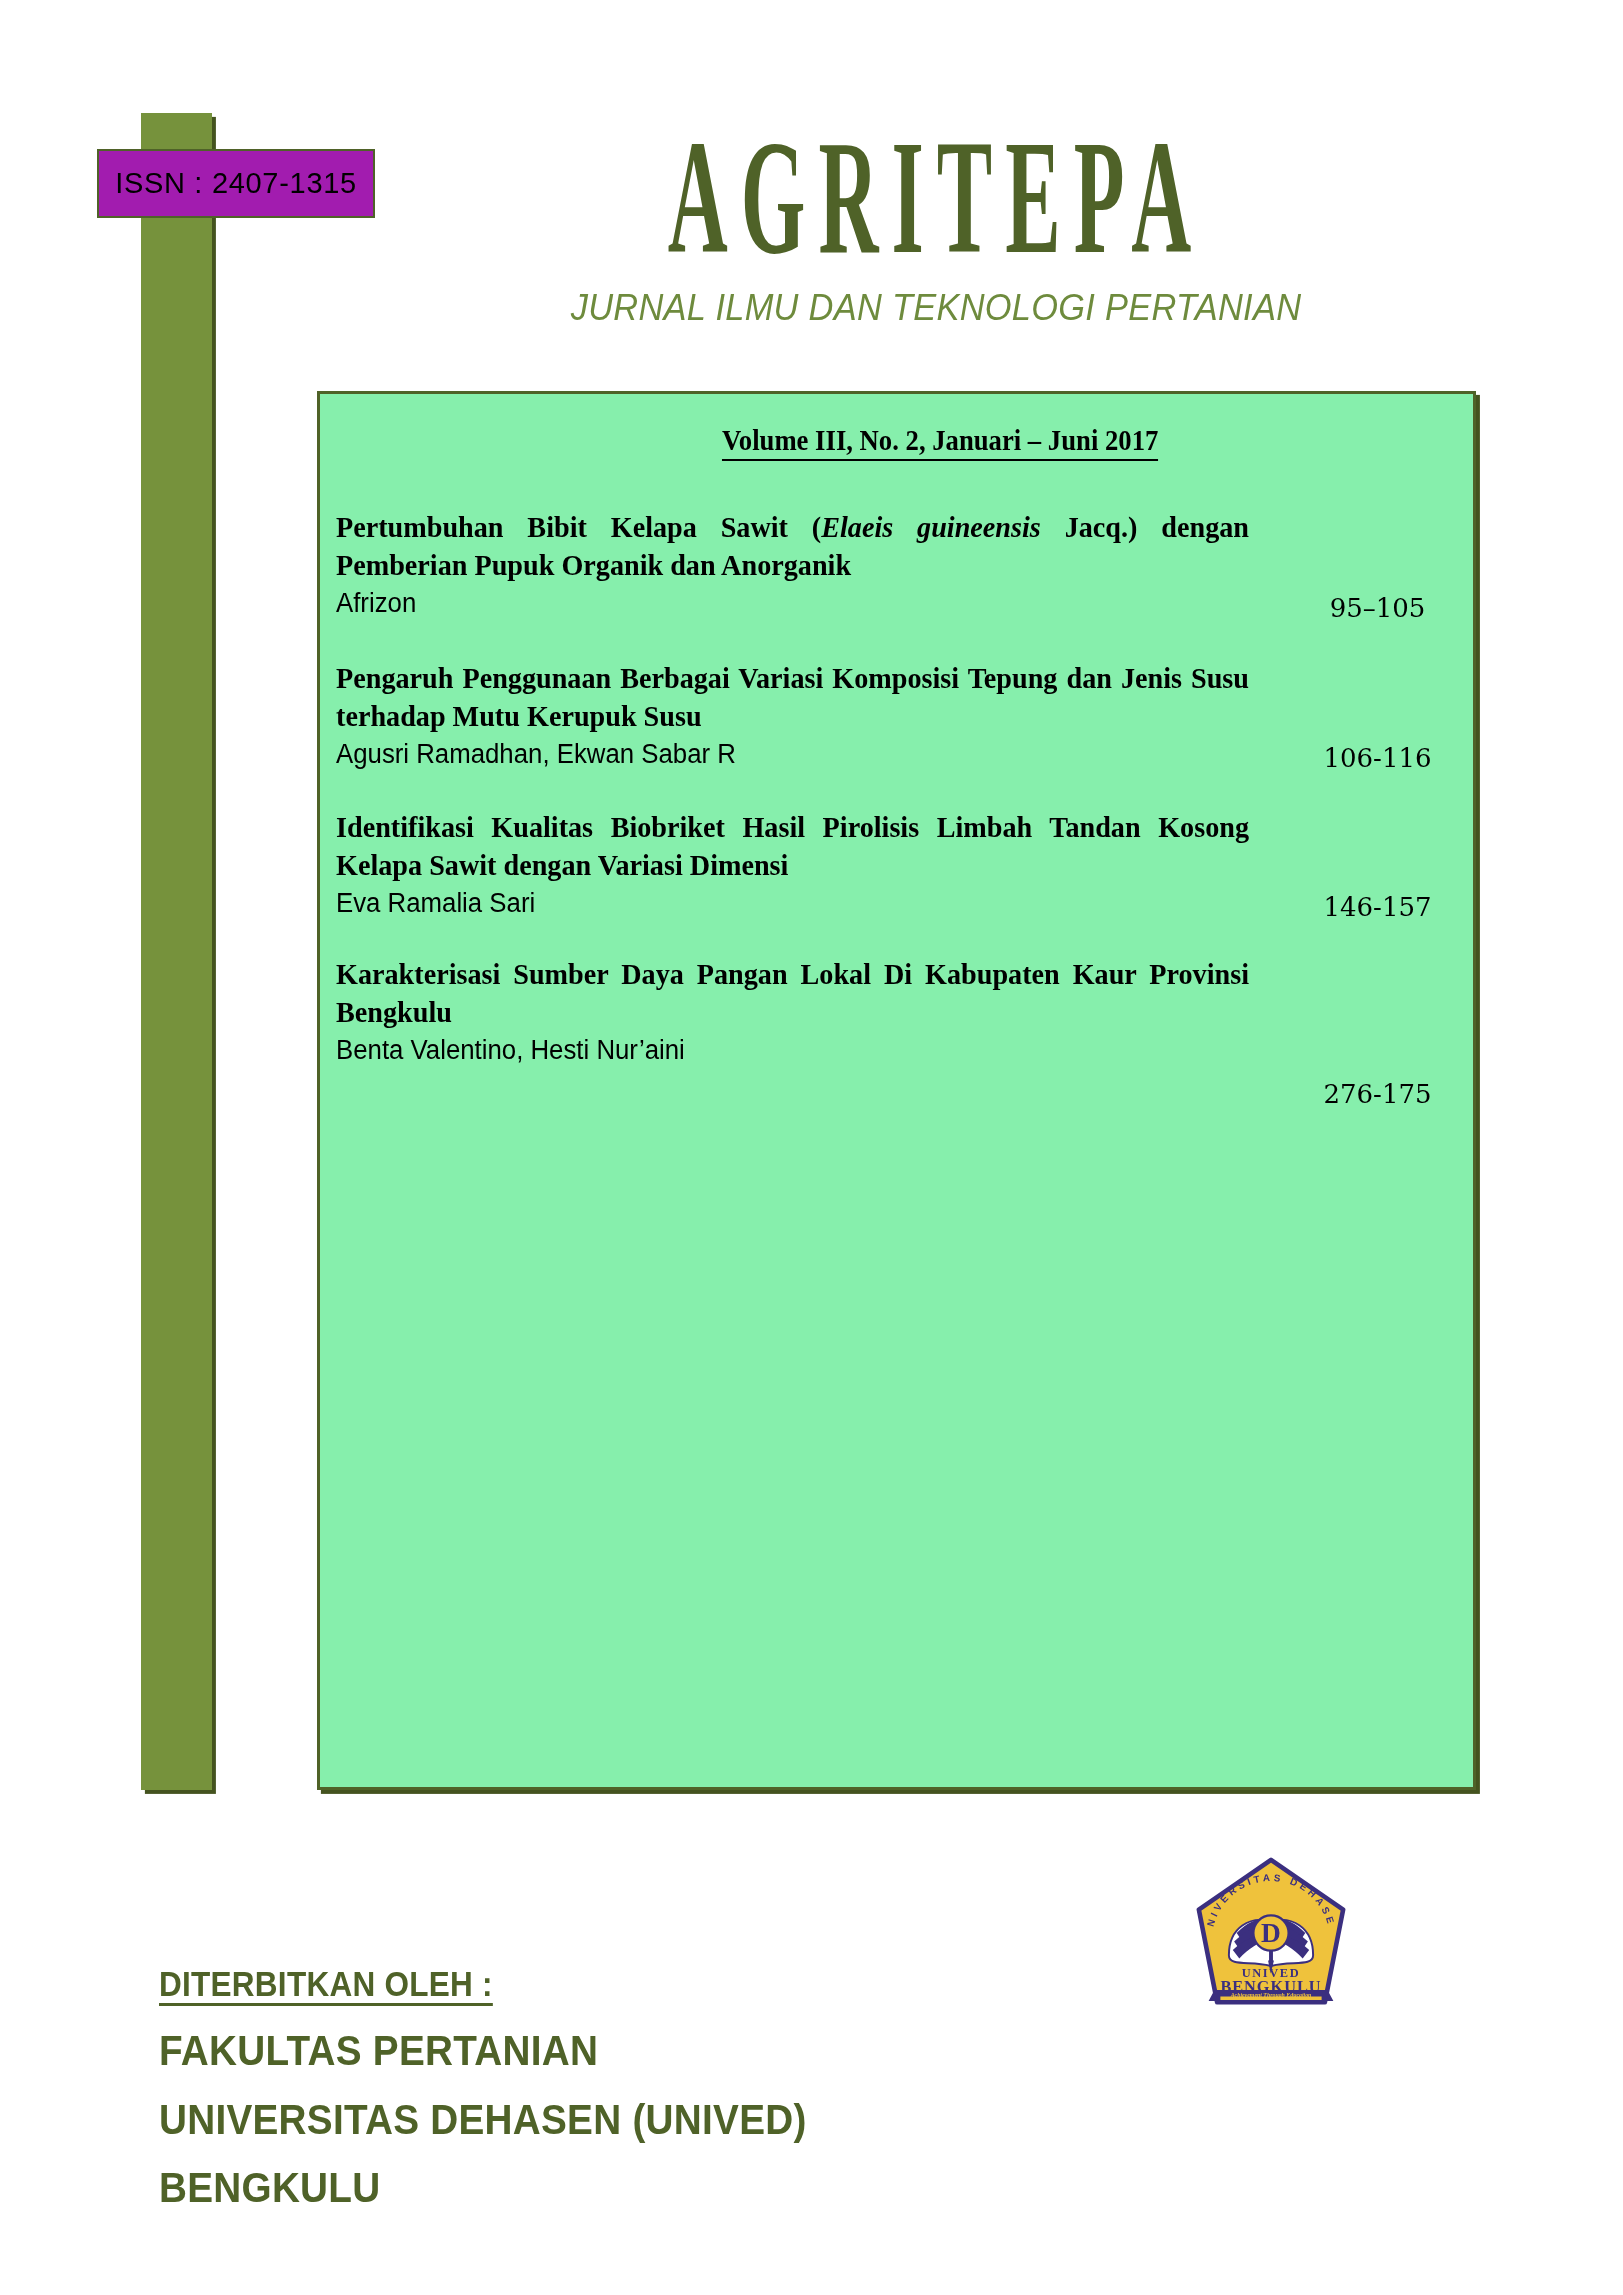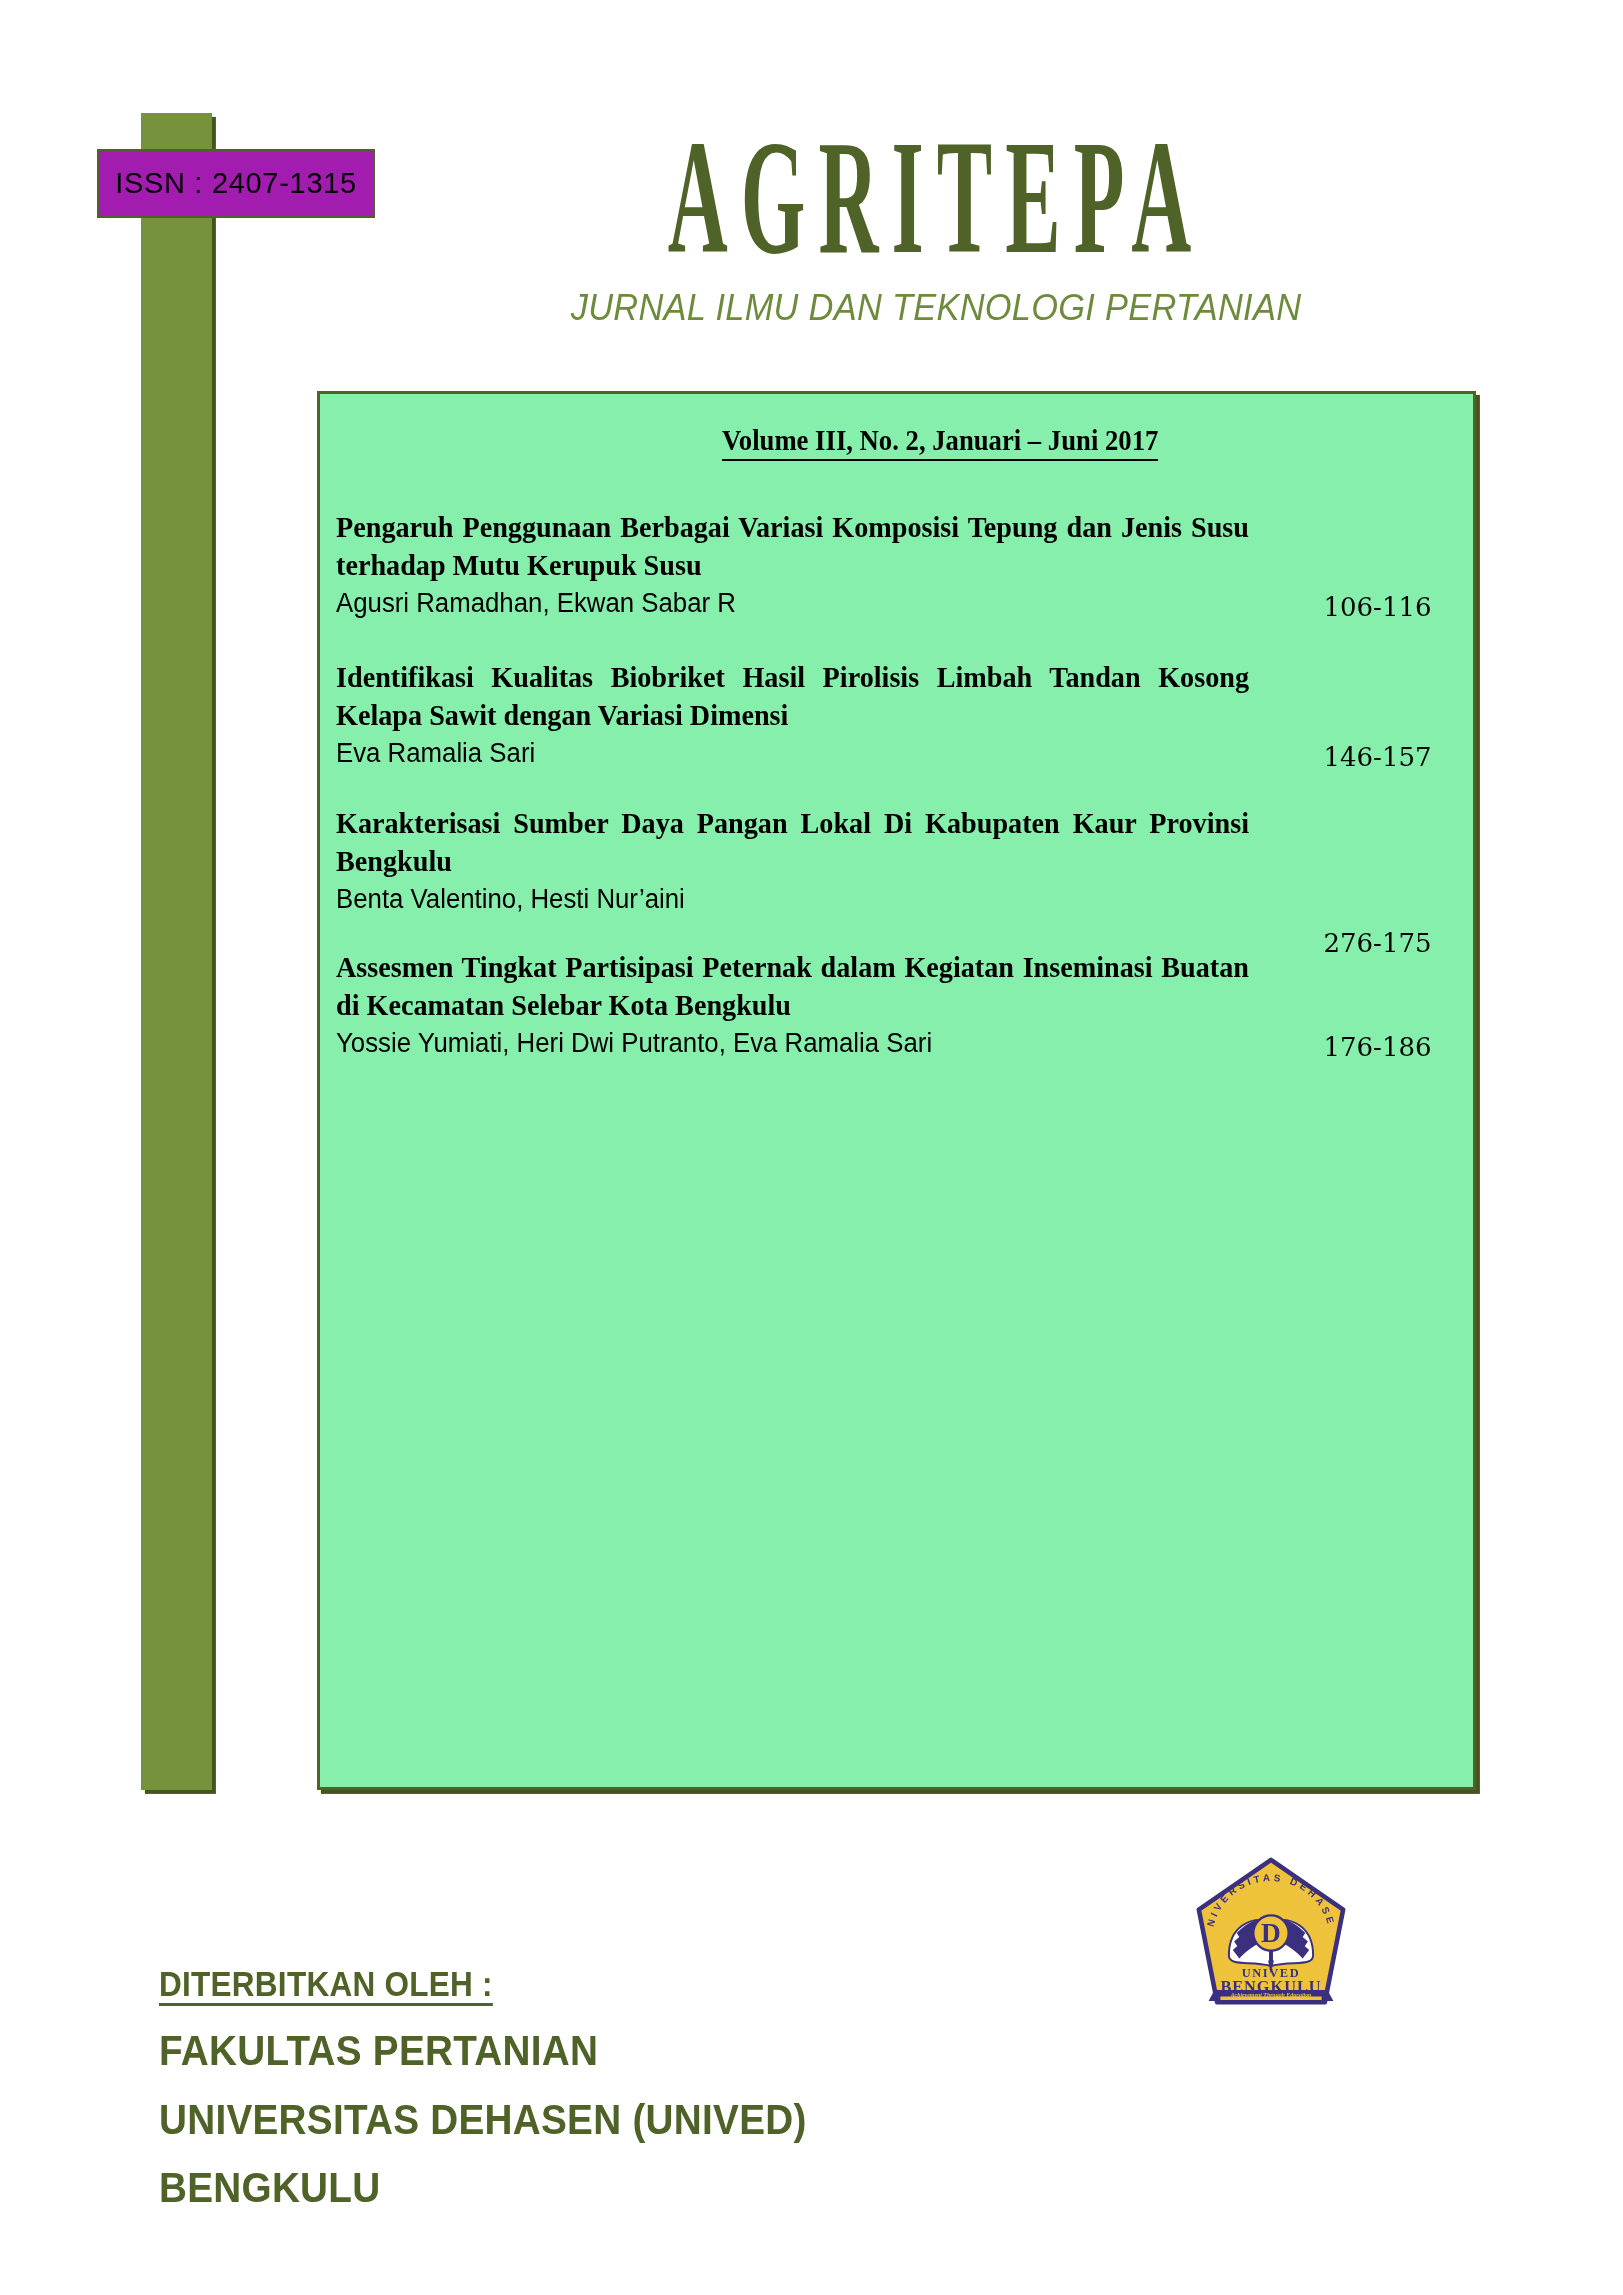--- a/index.html
+++ b/index.html
@@ -215,20 +215,25 @@
 </div>
 
 <div class="content-box">
 
   <div class="volume-line">
     <span>Volume III, No. 2,  Januari – Juni 2017</span>
   </div>
 
   <div class="toc">
 
+    <div class="toc-entry" style="margin-top:0px;">
+      <p class="entry-title"><span>Pertumbuhan Bibit Kelapa Sawit (</span><i>Elaeis guineensis</i><span> Jacq.) dengan Pemberian Pupuk Organik dan Anorganik</span></p>
+      <p class="entry-authors">Afrizon</p>
+      <div class="entry-pages" style="top:85px;">95–105</div>
+    </div>
 
     <div class="toc-entry" style="margin-top:38px;">
       <p class="entry-title">Pengaruh Penggunaan Berbagai Variasi Komposisi Tepung dan Jenis Susu terhadap Mutu Kerupuk Susu</p>
       <p class="entry-authors">Agusri Ramadhan, Ekwan Sabar R</p>
       <div class="entry-pages" style="top:84px;">106-116</div>
     </div>
 
 
 
     <div class="toc-entry" style="margin-top:37px;">
@@ -236,25 +241,20 @@
       <p class="entry-authors">Eva Ramalia Sari</p>
       <div class="entry-pages" style="top:84px;">146-157</div>
     </div>
 
     <div class="toc-entry" style="margin-top:34px;">
       <p class="entry-title">Karakterisasi Sumber Daya Pangan Lokal Di Kabupaten Kaur Provinsi Bengkulu</p>
       <p class="entry-authors">Benta Valentino, Hesti Nur’aini</p>
       <div class="entry-pages" style="top:124px;">276-175</div>
     </div>
 
-    <div class="toc-entry" style="margin-top:31px;">
-      <p class="entry-title">Assesmen  Tingkat Partisipasi Peternak dalam Kegiatan Inseminasi Buatan di Kecamatan Selebar Kota Bengkulu</p>
-      <p class="entry-authors">Yossie Yumiati, Heri Dwi Putranto, Eva Ramalia Sari</p>
-      <div class="entry-pages" style="top:84px;">176-186</div>
-    </div>
 
   </div>
 </div>
 
 <div class="publisher">
   <div class="pub-line pub-head">DITERBITKAN OLEH :</div>
   <div class="pub-line pub-big">FAKULTAS PERTANIAN</div>
   <div class="pub-line pub-big">UNIVERSITAS DEHASEN (UNIVED)</div>
   <div class="pub-line pub-big">BENGKULU</div>
 </div>

